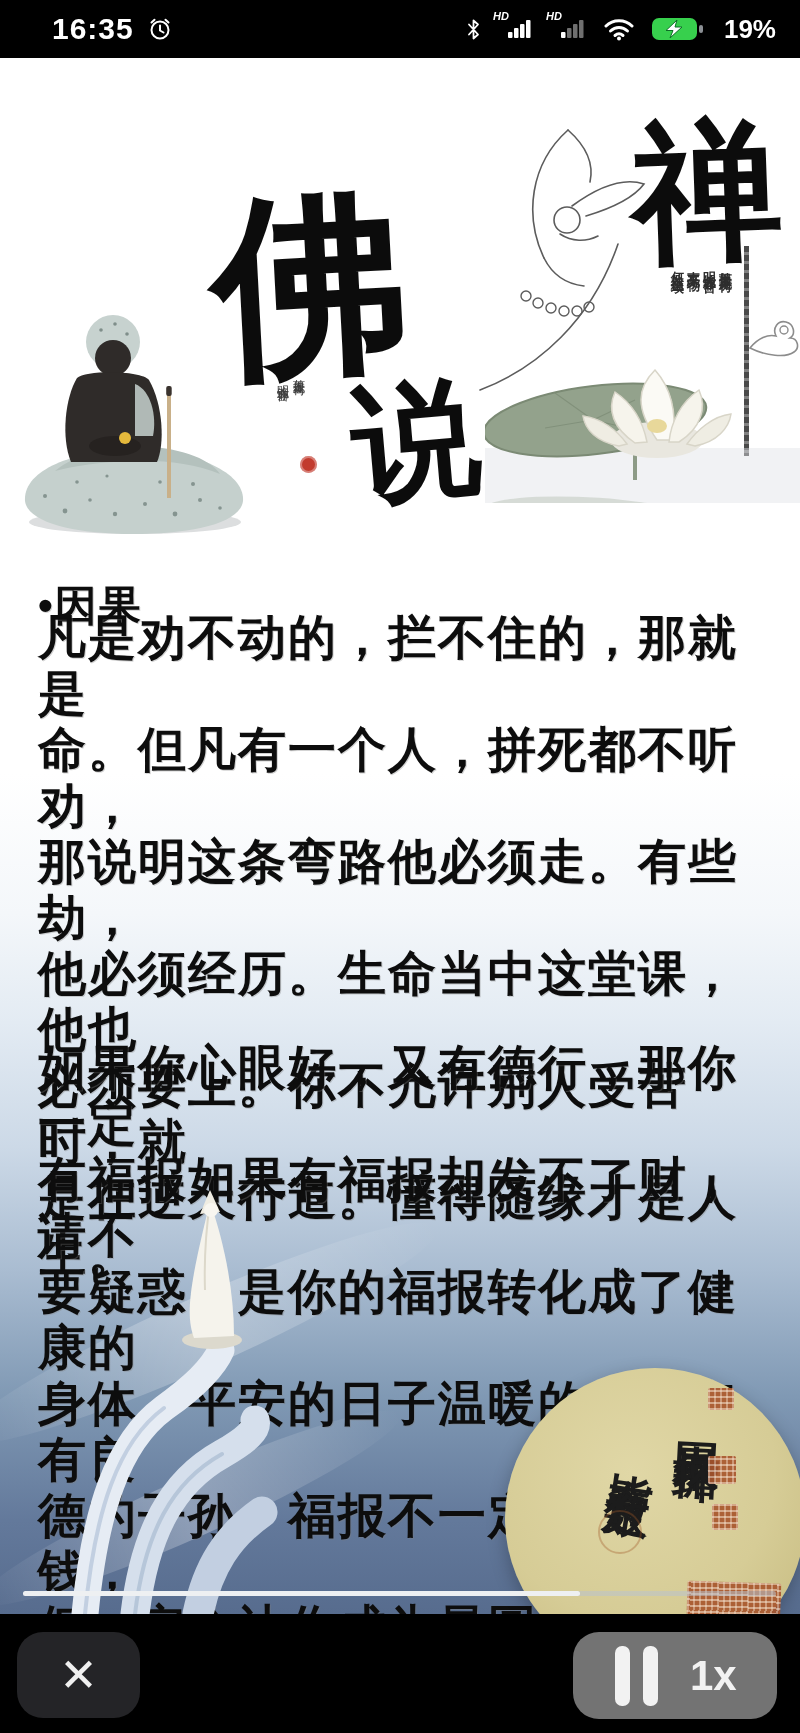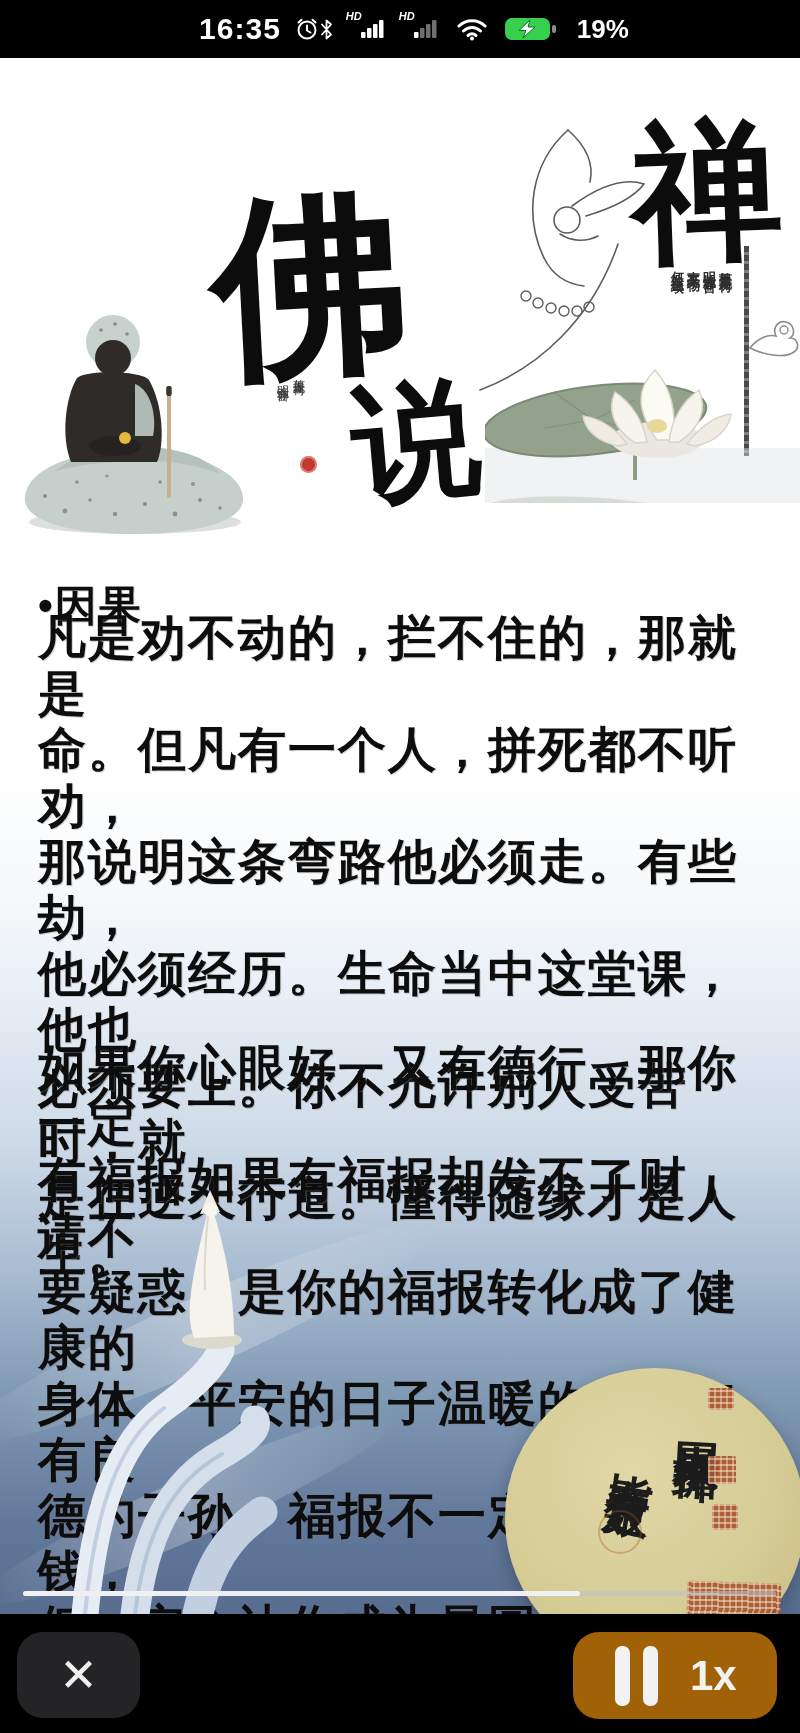--- a/index.html
+++ b/index.html
@@ -1,21 +1,21 @@
 <!DOCTYPE html>
 <html><head>
 <meta charset="utf-8">
 <style>
   html,body{margin:0;padding:0;background:#111;}
   .screen{position:relative;width:800px;height:1733px;overflow:hidden;background:#000;
           font-family:"Liberation Sans",sans-serif;}
 
   
   .status-bar{position:absolute;left:0;top:0;width:800px;height:58px;background:#000;
-              display:flex;align-items:center;justify-content:center;color:#fff;}
+              display:flex;align-items:center;justify-content:space-between;color:#fff;}
   .sb-left{display:flex;align-items:center;gap:14px;padding-left:52px;}
   .sb-time{font-size:30px;font-weight:bold;letter-spacing:1px;}
   .sb-right{display:flex;align-items:center;gap:17px;padding-right:24px;}
   .sim{position:relative;display:inline-flex;align-items:flex-end;margin-left:10px;}
   .hd{position:absolute;top:-9px;left:-15px;font-size:11px;font-weight:bold;color:#fff;}
   .sb-pct{font-size:26px;font-weight:bold;margin-left:2px;}
 
   
   .video{position:absolute;left:0;top:58px;width:800px;height:1556px;overflow:hidden;
          background:linear-gradient(180deg,#ffffff 0%,#ffffff 46%,#f4f7fa 55%,#e3ebf3 62%,
@@ -58,21 +58,21 @@
   .progress{position:absolute;left:23px;top:1533px;width:753px;height:5px;border-radius:3px;
             background:rgba(185,195,206,.55);}
   .progress-fill{height:100%;border-radius:3px;background:#eef0f2;}
 
   
   .controls{position:absolute;left:0;top:1614px;width:800px;height:119px;background:#000;}
   .btn-close{position:absolute;left:17px;top:18px;width:123px;height:86px;border-radius:26px;
              background:#242427;color:#f0f0f0;font-size:46px;font-weight:300;
              display:flex;align-items:center;justify-content:center;}
   .pill{position:absolute;left:573px;top:18px;width:204px;height:87px;border-radius:26px;
-        background:#a16207;display:flex;align-items:center;}
+        background:#737373;display:flex;align-items:center;}
   .pause{display:flex;gap:13px;margin-left:42px;}
   .pause i{display:block;width:15px;height:60px;border-radius:7px;background:#f2f2f2;}
   .speed{margin-left:32px;color:#f2f2f2;font-size:42px;font-weight:bold;}
 
   svg{display:block;}
 </style>
 </head>
 <body>
 
 <div class="screen">

